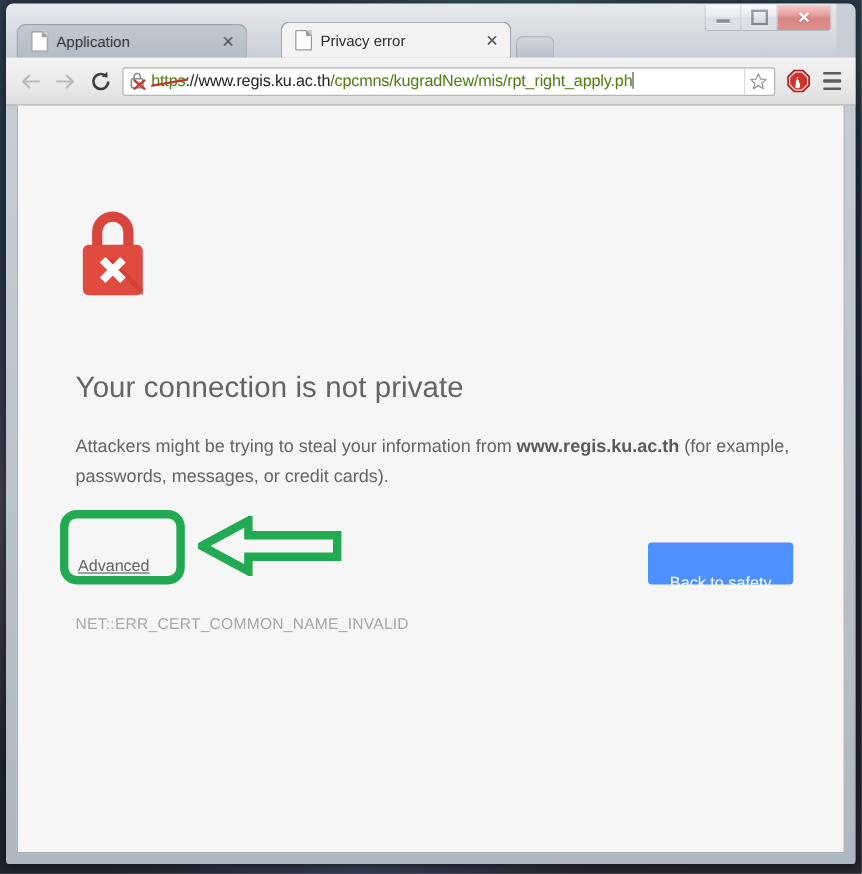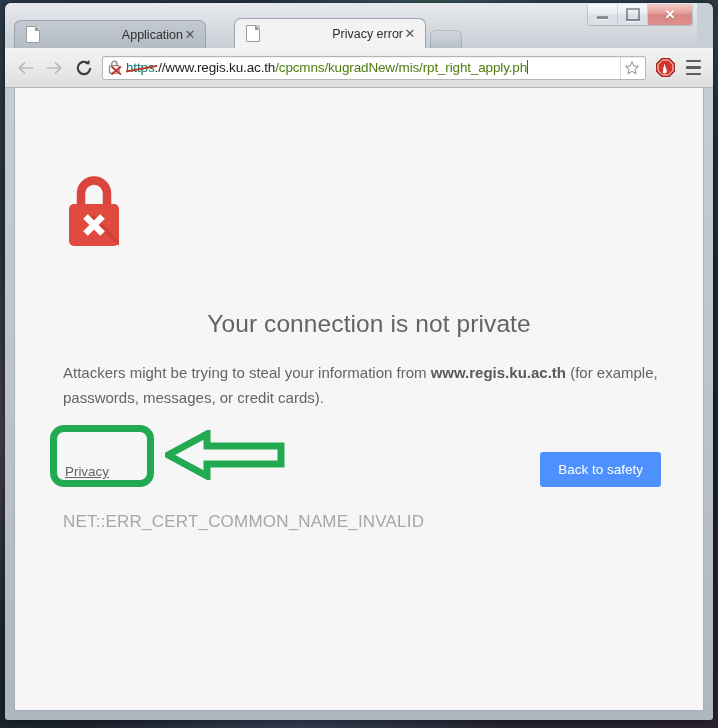--- a/index.html
+++ b/index.html
@@ -47,21 +47,20 @@
     pointer-events: none;
   }
 
   
   #titlebar {
     position: absolute;
     left: 0; top: 0;
     width: 692px;
     height: 45px;
     background: linear-gradient(180deg, rgba(205,212,220,0.0) 0%, rgba(190,198,208,0.25) 100%);
-    text-align: right;
   }
 
   
   #winbuttons {
     position: absolute;
     right: 4px;
     top: 1px;
     display: flex;
     align-items: stretch;
     height: 21px;
@@ -233,21 +232,21 @@
     flex: 1 1 auto;
     font-size: 13.5px;
     white-space: nowrap;
     overflow: hidden;
     color: #9b9b9b;
     line-height: 20px;
     position: relative;
     letter-spacing: -0.15px;
   }
   .url-scheme {
-    color: #0f766e;
+    color: #4d7c0f;
     position: relative;
     display: inline-block;
   }
   .url-scheme::after {
     content: "";
     position: absolute;
     left: -2px;
     right: -2px;
     top: 52%;
     height: 1.6px;
@@ -309,21 +308,20 @@
     height: 78px;
     margin-bottom: 57px;
   }
 
   #page-title {
     font-size: 24.5px;
     font-weight: normal;
     color: #646464;
     margin: 0 0 22px 0;
     letter-spacing: 0.1px;
-    text-align: center;
   }
   #page-body {
     font-size: 15px;
     color: #646464;
     line-height: 25px;
     margin: 0;
     width: 600px;
   }
   #page-body b { color: #5a5a5a; font-weight: bold; }
 
@@ -343,29 +341,29 @@
   }
   #backtosafety {
     position: absolute;
     right: 14px;
     top: 0;
     background: #4d90fe;
     color: #ffffff;
     font-size: 13.5px;
     border: none;
     border-radius: 3px;
-    padding: 0 18px;
+    padding: 16px 18px;
     height: 35px;
     line-height: 35px;
     cursor: pointer;
     font-family: "Liberation Sans", sans-serif;
   }
   #errorcode {
     margin-top: 16px;
-    font-size: 17px;
+    font-size: 13px;
     color: #a7a7a7;
     letter-spacing: 0.2px;
   }
 
   
   #anno-box {
     position: absolute;
     left: 45px;
     top: 422px;
     width: 104px;
@@ -495,21 +493,21 @@
 
           <path d="M22.5 41.5 L39.5 58.5 M39.5 41.5 L22.5 58.5" stroke="#ffffff" stroke-width="6.6" stroke-linecap="butt"></path>
         </svg>
       </div>
 
       <h1 id="page-title">Your connection is not private</h1>
 
       <p id="page-body"><span>Attackers might be trying to steal your information from </span><b>www.regis.ku.ac.th</b><span> (for example, passwords, messages, or credit cards).</span></p>
 
       <div id="action-row">
-        <span id="advanced-link">Privacy</span>
+        <span id="advanced-link">Advanced</span>
         <button id="backtosafety">Back to safety</button>
       </div>
 
       <div id="errorcode">NET::ERR_CERT_COMMON_NAME_INVALID</div>
 
     </div>
   </div>
 
   <div id="anno-box"></div>
 

